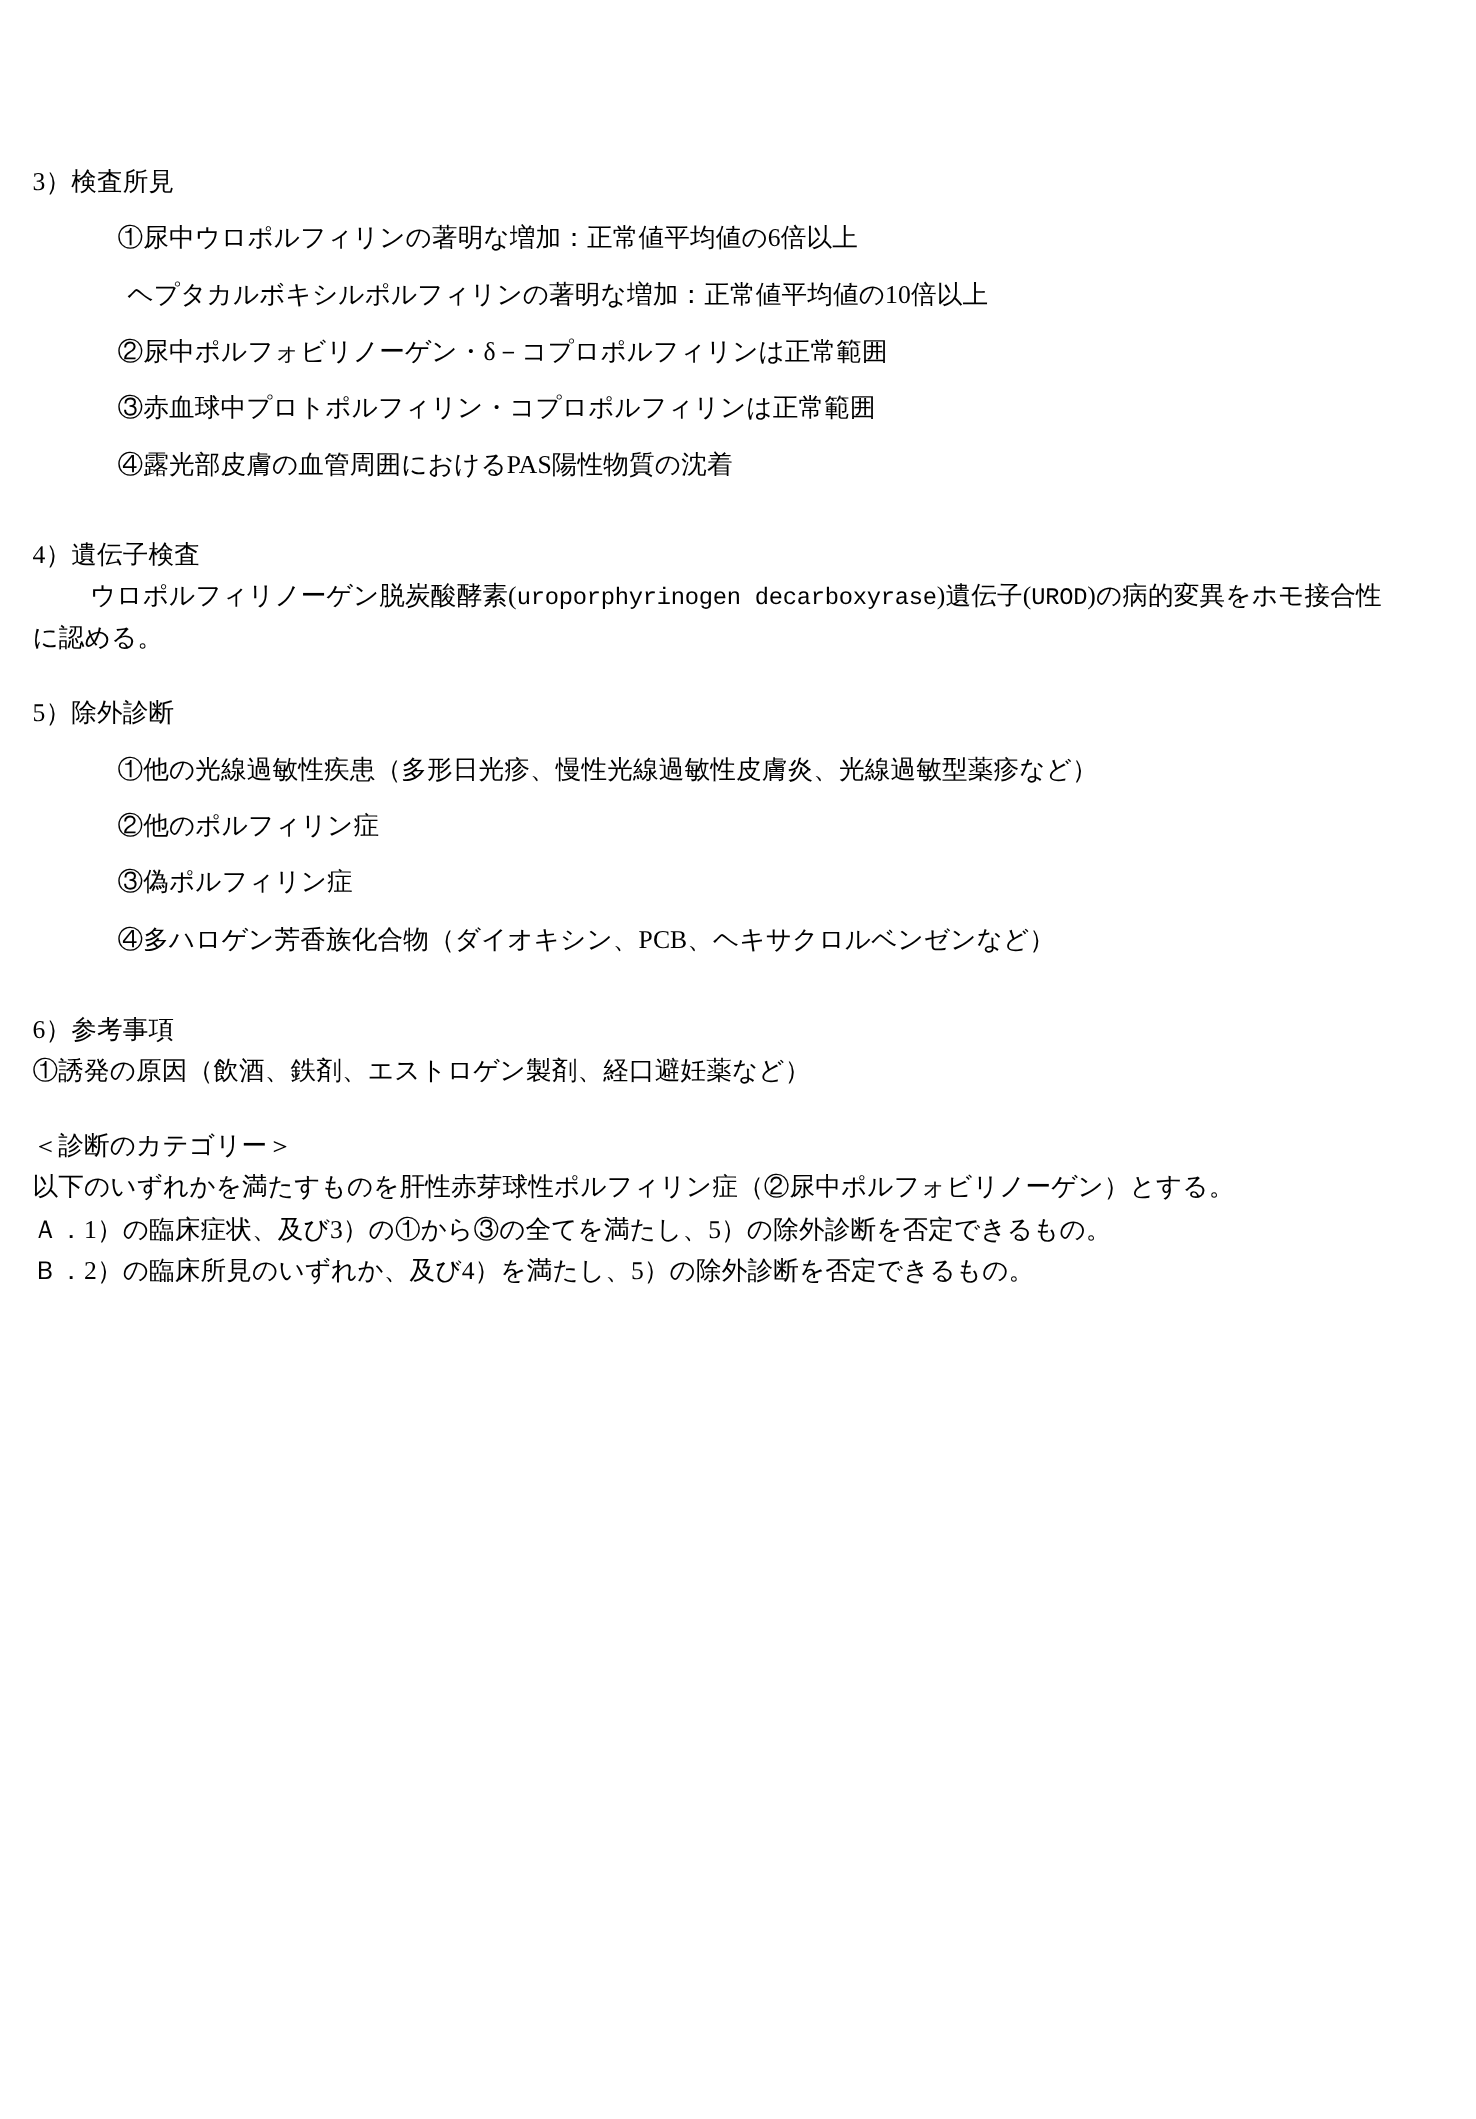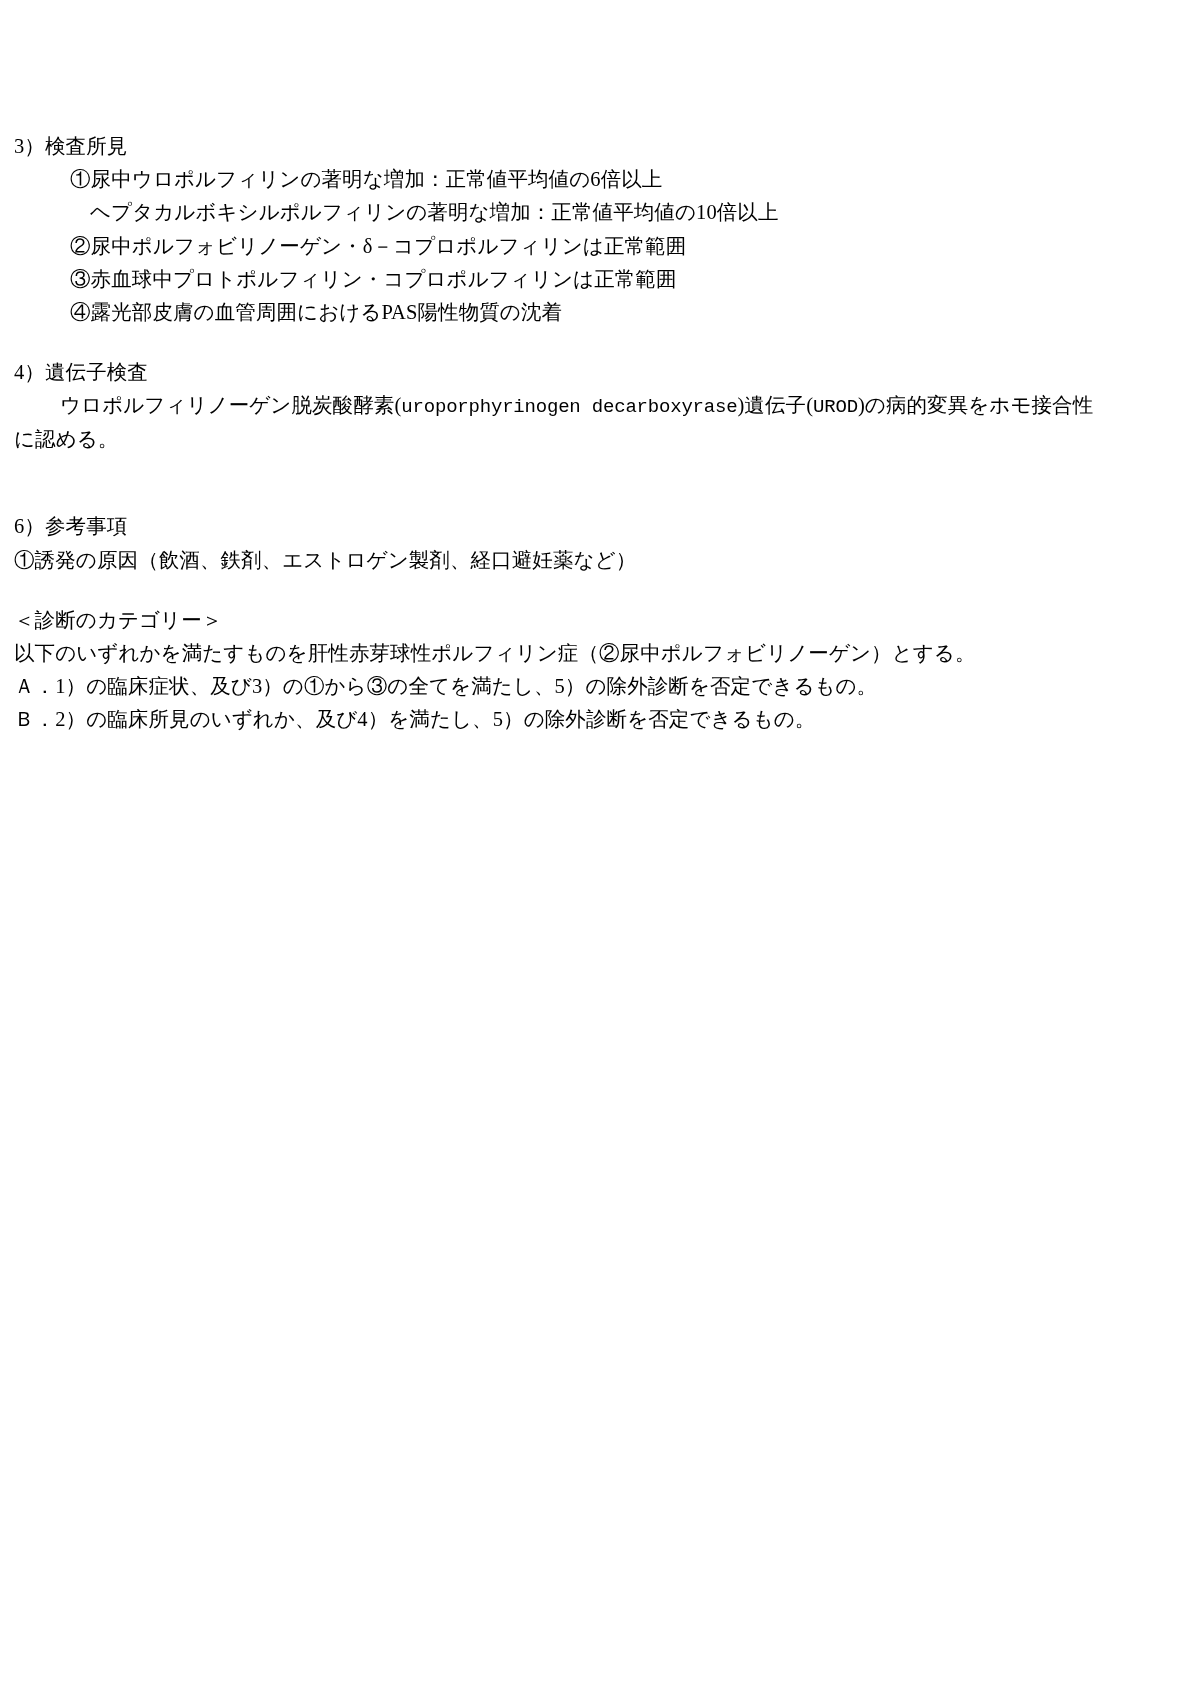--- a/index.html
+++ b/index.html
@@ -12,33 +12,33 @@
     height: 1695px;
     font-family: "Liberation Serif", "DejaVu Serif", serif;
     color: #000000;
     overflow: hidden;
   }
   .page {
     position: relative;
     width: 1181px;
     height: 1357px;
     box-sizing: border-box;
-    padding: 130px 60px 0 14px;
+    padding: 130px 60px 0 26px;
   }
   .doc-body {
     font-size: 20.5px;
     line-height: 1.62;
     letter-spacing: 0.1px;
   }
   .sec-head {
     margin: 0;
     white-space: pre;
   }
   .lvl1 {
-    margin: 0;
+    margin: 12px;
     padding-left: 56px;
     white-space: pre;
   }
   .lvl2 {
     margin: 0;
     padding-left: 76px;
     white-space: pre;
   }
   .indent-para {
     margin: 0;
@@ -82,20 +82,27 @@
     <div class="gap"></div>
 
     <div>
       <p class="sec-head">4）遺伝子検査</p>
       <p class="indent-para"><span>ウロポルフィリノーゲン脱炭酸酵素(</span><span class="mono">uroporphyrinogen decarboxyrase</span><span>)遺伝子(</span><span class="mono">UROD</span><span>)の病的変異をホモ接合性</span></p>
       <p class="flush">に認める。</p>
     </div>
 
     <div class="gap"></div>
 
+    <div>
+      <p class="sec-head">5）除外診断</p>
+      <p class="lvl1">①他の光線過敏性疾患（多形日光疹、慢性光線過敏性皮膚炎、光線過敏型薬疹など）</p>
+      <p class="lvl1">②他のポルフィリン症</p>
+      <p class="lvl1">③偽ポルフィリン症</p>
+      <p class="lvl1">④多ハロゲン芳香族化合物（ダイオキシン、PCB、ヘキサクロルベンゼンなど）</p>
+    </div>
 
     <div class="gap"></div>
 
     <div>
       <p class="sec-head">6）参考事項</p>
       <p class="flush">①誘発の原因（飲酒、鉄剤、エストロゲン製剤、経口避妊薬など）</p>
     </div>
 
     <div class="gap"></div>
 

